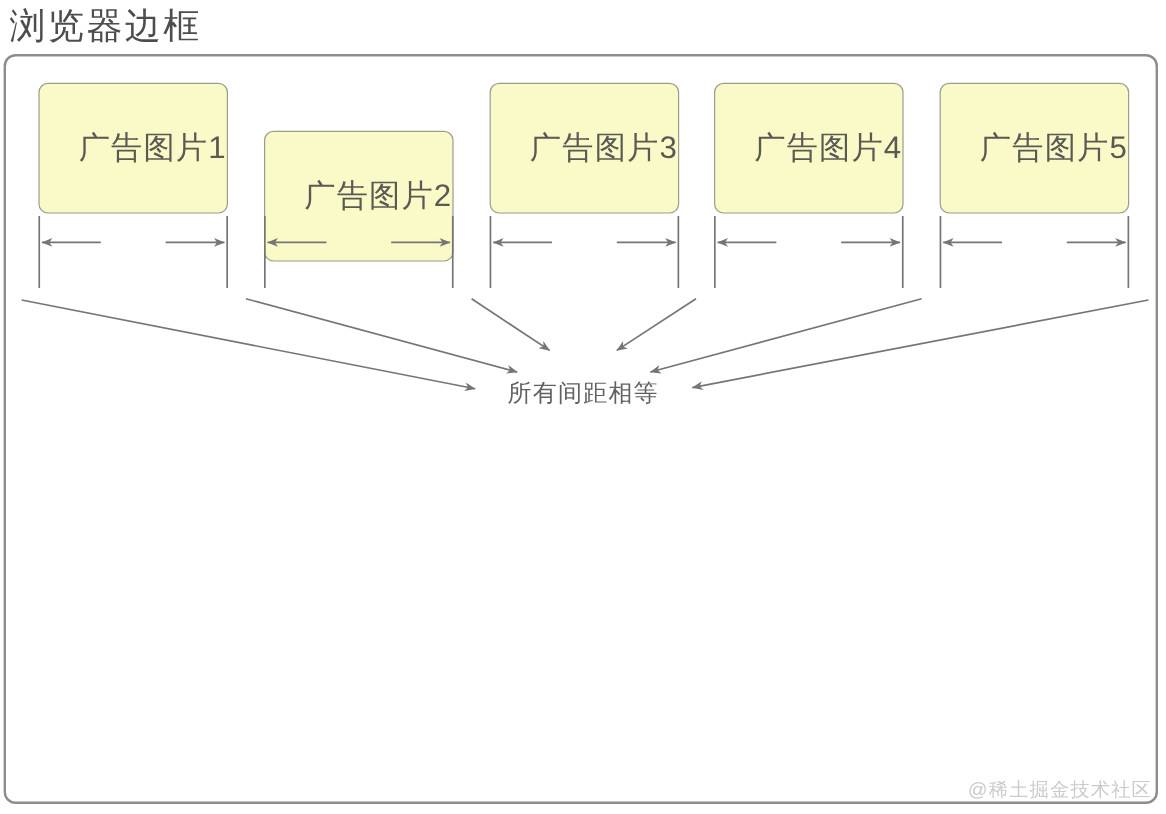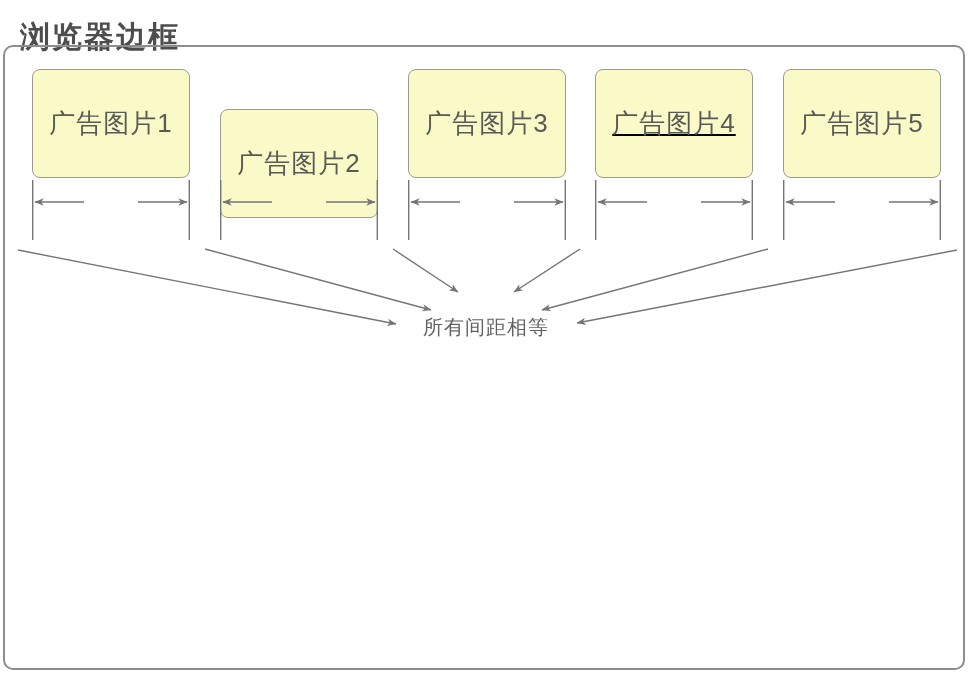--- a/index.html
+++ b/index.html
@@ -1,35 +1,35 @@
 <!DOCTYPE html>
 <html style="--title-text: #4D4D4D; --frame-border: #8D8D8D; --box-fill: #FAFAC8; --box-border: #9B9B8F; --box-text: #5A5A55; --arrow: #757575; --watermark-text: #CBCBCB;"><head>
 <meta charset="utf-8">
 <style>
   html,body{margin:0;padding:0;background:#ffffff;}
   .canvas{
     position:relative;width:972px;height:678px;overflow:hidden;background:#fff;
     font-family:"Liberation Sans","DejaVu Sans",sans-serif;
   }
   .title{
-    position:absolute;left:8px;top:17px;
-    font-size:30px;font-weight:bold;letter-spacing:2px;
-    color:var(--title-text,#4d4d4d);white-space:nowrap;margin-left:12px;
+    position:absolute;left:8px;top:2px;
+    font-size:30px;font-weight:normal;letter-spacing:2px;
+    color:var(--title-text,#4d4d4d);white-space:nowrap;
   }
   .frame{
     position:absolute;left:3px;top:45px;width:962px;height:625px;
     box-sizing:border-box;border:2px solid var(--frame-border,#8d8d8d);
     border-radius:10px;background:transparent;
   }
   .ad-box{
     position:absolute;top:69px;width:158px;height:109px;box-sizing:border-box;
     background:var(--box-fill,#fafac8);
     border:1.5px solid var(--box-border,#9b9b8f);
     border-radius:8px;
-    display:flex;align-items:center;justify-content:center;
+    display:flex;align-items:center;justify-content:flex-end;
   }
   .ad-box span{
     font-size:26px;letter-spacing:1px;color:var(--box-text,#5a5a55);white-space:nowrap;
   }
   #overlay{position:absolute;left:0;top:0;width:972px;height:678px;}
   .center-label{
     position:absolute;left:486px;top:314px;transform:translateX(-50%);
     font-size:20px;letter-spacing:1px;color:#616161;white-space:nowrap;
   }
   .watermark{
@@ -49,21 +49,21 @@
   <div id="boxes">
       <div class="ad-box" style="left: 32px;">
         <span>广告图片1</span>
       </div>
       <div class="ad-box" style="left: 220px; margin-top: 40px;">
         <span>广告图片2</span>
       </div>
       <div class="ad-box" style="left: 408px;">
         <span>广告图片3</span>
       </div>
-      <div class="ad-box" style="left: 595px; text-decoration: underline;">
+      <div class="ad-box" style="left: 595px;">
         <span>广告图片4</span>
       </div>
       <div class="ad-box" style="left: 783px;">
         <span>广告图片5</span>
       </div>
     </div>
 
   <svg id="overlay" viewBox="0 0 972 678" xmlns="http://www.w3.org/2000/svg">
     <defs>
       <marker id="ah" viewBox="0 0 12 12" refX="10.5" refY="6" markerWidth="11" markerHeight="11" markerUnits="userSpaceOnUse" orient="auto">
@@ -97,14 +97,15 @@
         <line x1="205" y1="249" x2="431" y2="310" stroke="var(--arrow,#757575)" stroke-width="1.4" marker-end="url(#ah)"></line>
         <line x1="393" y1="249" x2="458" y2="292" stroke="var(--arrow,#757575)" stroke-width="1.4" marker-end="url(#ah)"></line>
         <line x1="580" y1="249" x2="514" y2="292" stroke="var(--arrow,#757575)" stroke-width="1.4" marker-end="url(#ah)"></line>
         <line x1="768" y1="249" x2="542" y2="310" stroke="var(--arrow,#757575)" stroke-width="1.4" marker-end="url(#ah)"></line>
         <line x1="957" y1="250" x2="577" y2="323" stroke="var(--arrow,#757575)" stroke-width="1.4" marker-end="url(#ah)"></line>
       </g>
   </svg>
 
   <div class="center-label">所有间距相等</div>
 
+  <div class="watermark">@稀土掘金技术社区</div>
 
 </div>
 
 </body></html>

